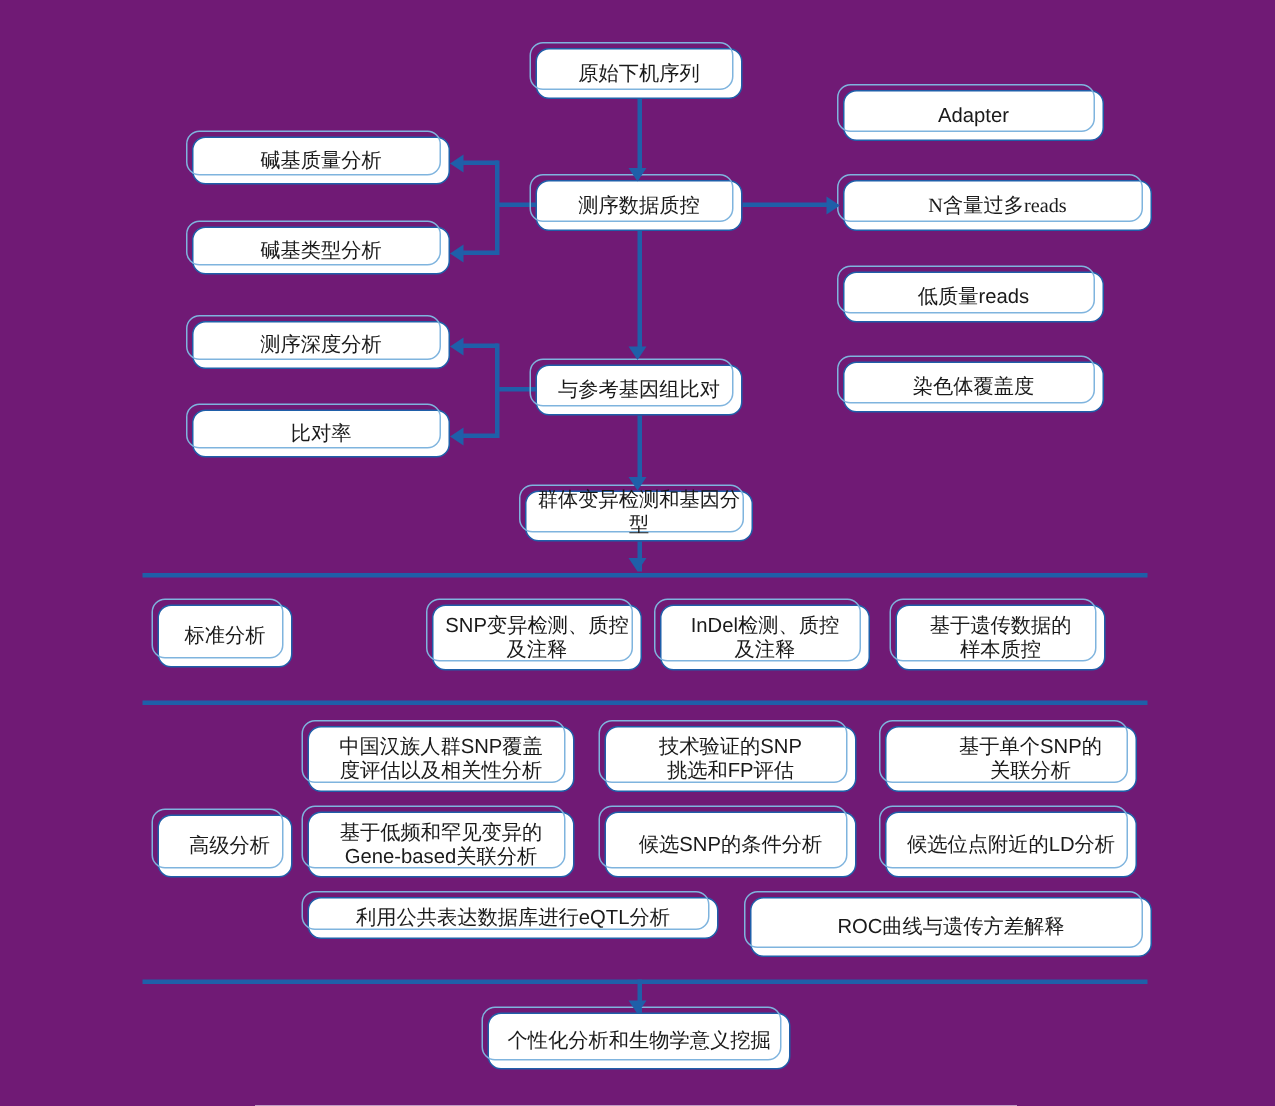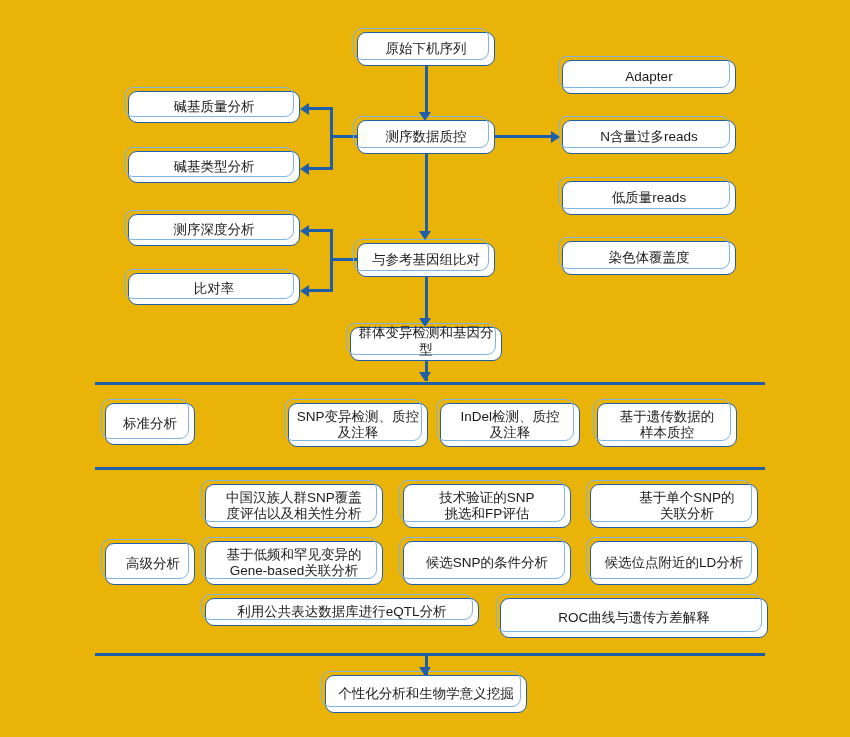--- a/index.html
+++ b/index.html
@@ -7,21 +7,21 @@
     padding: 0;
     background: #ffffff;
   }
   body {
     font-family: "Liberation Sans", "DejaVu Sans", sans-serif;
   }
   #canvas {
     position: relative;
     width: 850px;
     height: 737px;
-    background: #eab308;
+    background: #701a75;
     overflow: hidden;
   }
   
   .box {
     position: absolute;
     box-sizing: border-box;
     border: 1.4px solid #1F5FA9;
     border-radius: 9px;
     background: #ffffff;
     color: #1a1a1a;
@@ -119,21 +119,21 @@
   <div class="box" style="left:128px; top:151px; width:172px; height:32px;">
     <span>碱基类型分析</span>
   </div>
 
   <div class="ln ln-h" style="left:495px; top:135px; width:58px;"></div>
   <div class="arrow arrow-right" style="left:551px; top:131px;"></div>
 
   <div class="box" style="left:562px; top:60px; width:174px; height:34px;">
     <span>Adapter</span>
   </div>
-  <div class="box" style="left:562px; top:120px; width:174px; height:34px;">
+  <div class="box" style="left:562px; top:120px; width:206px; height:34px;font-family:Liberation Serif, serif;">
     <span>N含量过多reads</span>
   </div>
   <div class="box" style="left:562px; top:181px; width:174px; height:34px;align-items:center;">
     <span>低质量reads</span>
   </div>
 
   <div class="ln ln-v" style="left:425px; top:154px; height:81px;"></div>
   <div class="arrow arrow-down" style="left:419px; top:231px;"></div>
 
   <div class="box" style="left:357px; top:243px; width:138px; height:34px;">

